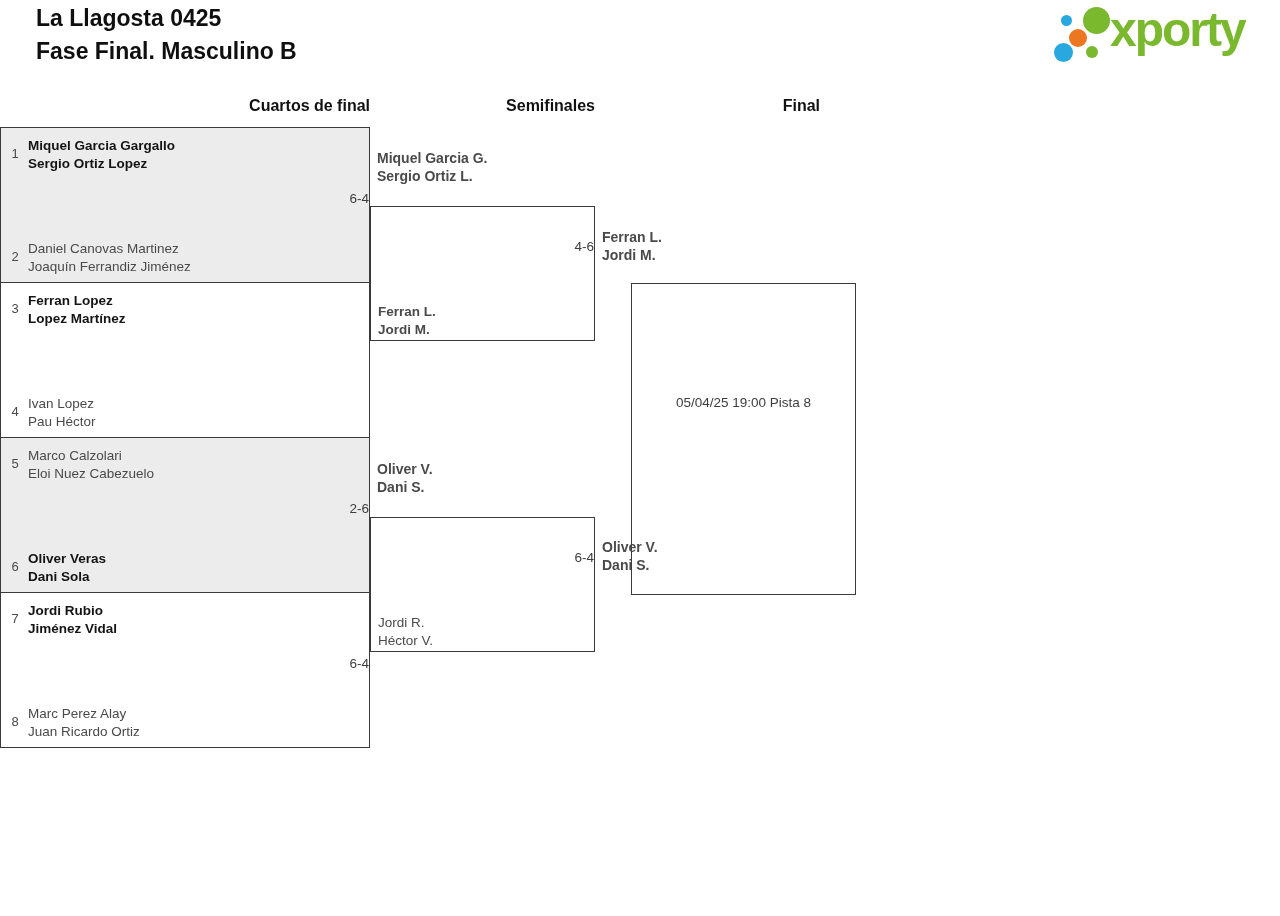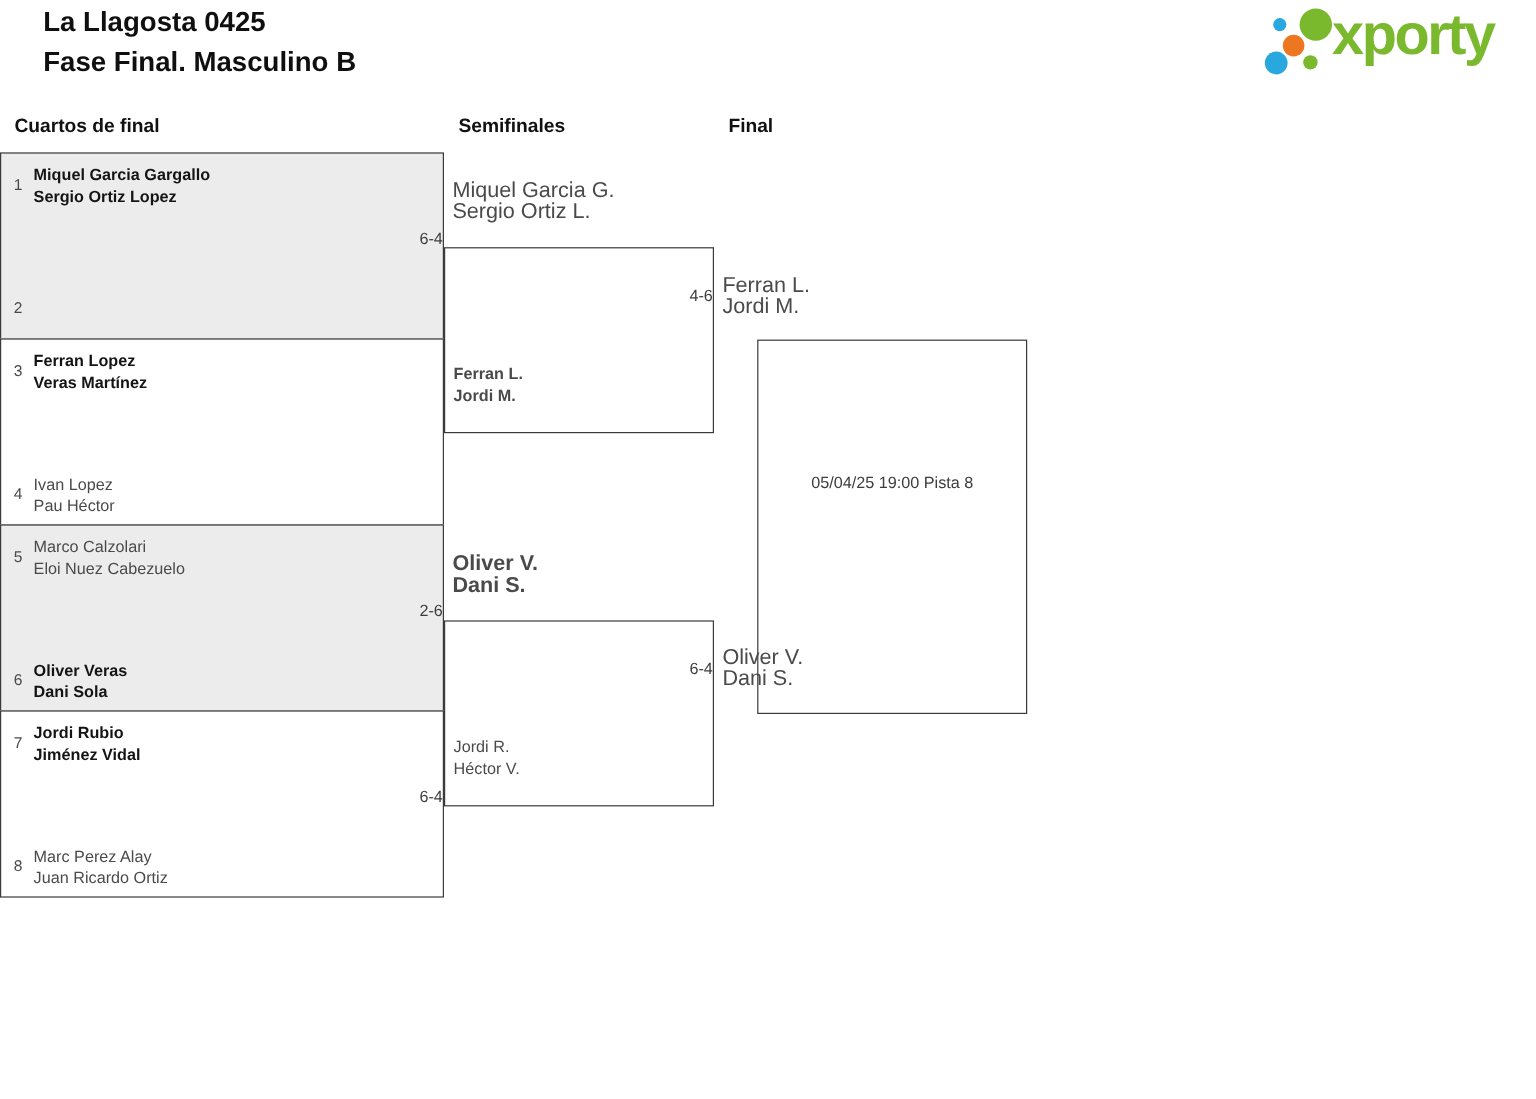--- a/index.html
+++ b/index.html
@@ -12,46 +12,46 @@
   
   .logo{position:absolute;left:1048px;top:0;width:232px;height:75px;}
   .dot{position:absolute;border-radius:50%;}
   .dot-blue-sm{left:13px;top:15px;width:11px;height:11px;background:#29a8e0;}
   .dot-green-lg{left:35px;top:7px;width:27px;height:27px;background:#7ab82d;}
   .dot-orange{left:21px;top:29px;width:18px;height:18px;background:#ed7621;}
   .dot-blue-md{left:6px;top:43px;width:19px;height:19px;background:#29a8e0;}
   .dot-green-sm{left:38px;top:46px;width:12px;height:12px;background:#7ab82d;}
   .logo-text{position:absolute;left:62px;top:-6px;font-size:48px;font-weight:700;letter-spacing:-2px;color:#7ab82d;line-height:72px;}
   
-  .rh{position:absolute;top:97px;font-size:16px;font-weight:700;text-align:left;color:#111;padding-left:12px;}
+  .rh{position:absolute;top:97px;font-size:16px;font-weight:700;text-align:right;color:#111;}
   .rh1{left:0;width:370px;}
   .rh2{left:370px;width:225px;}
   .rh3{left:595px;width:225px;}
   
   .qf{position:absolute;left:0;width:370px;height:156px;border:1px solid #3a3a3a;box-sizing:border-box;}
   .qf1{top:127px;background:#ececec;}
   .qf2{top:282px;background:#ffffff;}
   .qf3{top:437px;background:#ececec;}
   .qf4{top:592px;background:#ffffff;}
   .seed{position:absolute;left:5px;width:18px;text-align:center;font-size:13px;color:#4a4a4a;line-height:18px;}
   .seed-top{top:17px;}
   .seed-bottom{top:120px;}
   .team{position:absolute;left:27px;font-size:13.5px;line-height:18px;color:#4a4a4a;}
   .team-top{top:9px;}
   .team-bottom{top:112px;}
   .win{font-weight:700;color:#141414;}
   .score{position:absolute;left:0;width:100%;top:62px;text-align:right;font-size:13.5px;color:#3d3d3d;line-height:18px;}
   
-  .sf-box{position:absolute;left:370px;width:225px;height:155px;border:1px solid #3a3a3a;box-sizing:border-box;background:transparent;}
+  .sf-box{position:absolute;left:370px;width:225px;height:135px;border:1px solid #3a3a3a;box-sizing:border-box;background:transparent;}
   .sf1{top:206px;}
   .sf2{top:517px;}
   .sf-box .score{top:31px;}
   .sf-team-bottom{position:absolute;left:7px;top:96px;font-size:13.5px;line-height:18px;color:#4a4a4a;}
   
-  .entry-label{position:absolute;font-size:18px;line-height:18px;color:#4a4a4a;}
+  .entry-label{position:absolute;font-size:14px;line-height:18px;color:#4a4a4a;font-weight:bold;}
   .sf1-entry{left:377px;top:149px;}
   .sf2-entry{left:377px;top:460px;}
   .final-top-label{left:602px;top:228px;}
   .final-bottom-label{left:602px;top:538px;}
   
   .final-box{position:absolute;left:595px;top:283px;width:225px;height:312px;border:1px solid #3a3a3a;box-sizing:border-box;margin-left:36px;}
   .schedule{position:absolute;left:0;width:100%;top:110px;text-align:center;font-size:13.5px;color:#3d3d3d;line-height:18px;}
 </style>
 </head>
 <body>
@@ -77,27 +77,31 @@
   <div class="rh rh3">Final</div>
 
   <div class="qf qf1">
     <div class="seed seed-top">1</div>
     <div class="team team-top win">
       <div>Miquel Garcia Gargallo</div>
       <div>Sergio Ortiz Lopez</div>
     </div>
     <div class="score">6-4</div>
     <div class="seed seed-bottom">2</div>
+    <div class="team team-bottom">
+      <div>Daniel Canovas Martinez</div>
+      <div>Joaquín Ferrandiz Jiménez</div>
+    </div>
   </div>
 
   <div class="qf qf2">
     <div class="seed seed-top">3</div>
     <div class="team team-top win">
       <div>Ferran Lopez</div>
-      <div>Veras Martínez</div>
+      <div>Lopez Martínez</div>
     </div>
     <div class="seed seed-bottom">4</div>
     <div class="team team-bottom">
       <div>Ivan Lopez</div>
       <div>Pau Héctor</div>
     </div>
   </div>
 
   <div class="qf qf3">
     <div class="seed seed-top">5</div>

